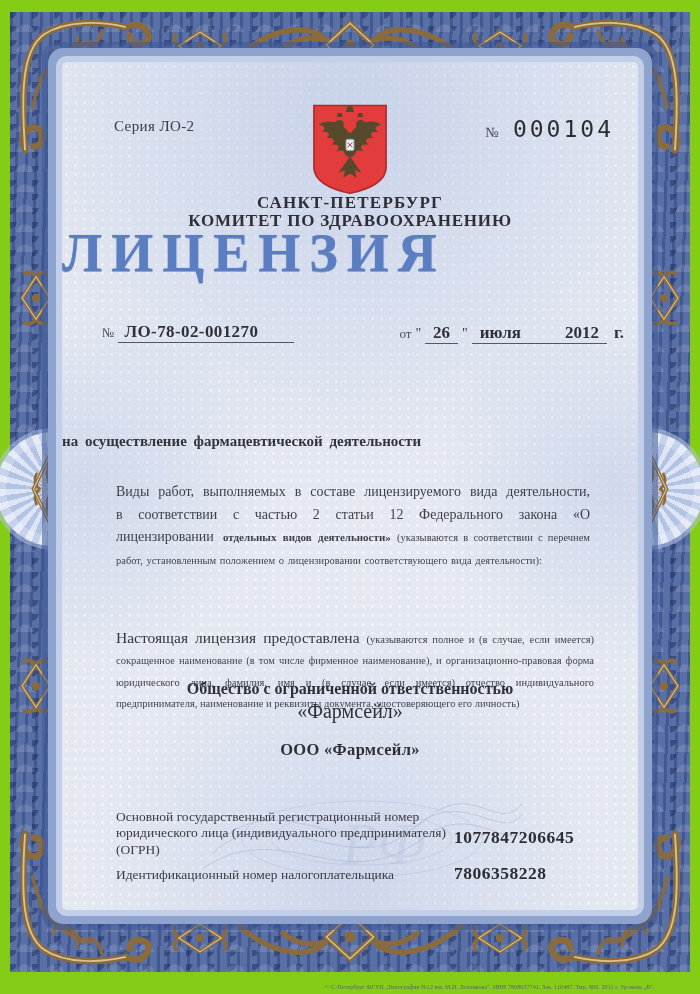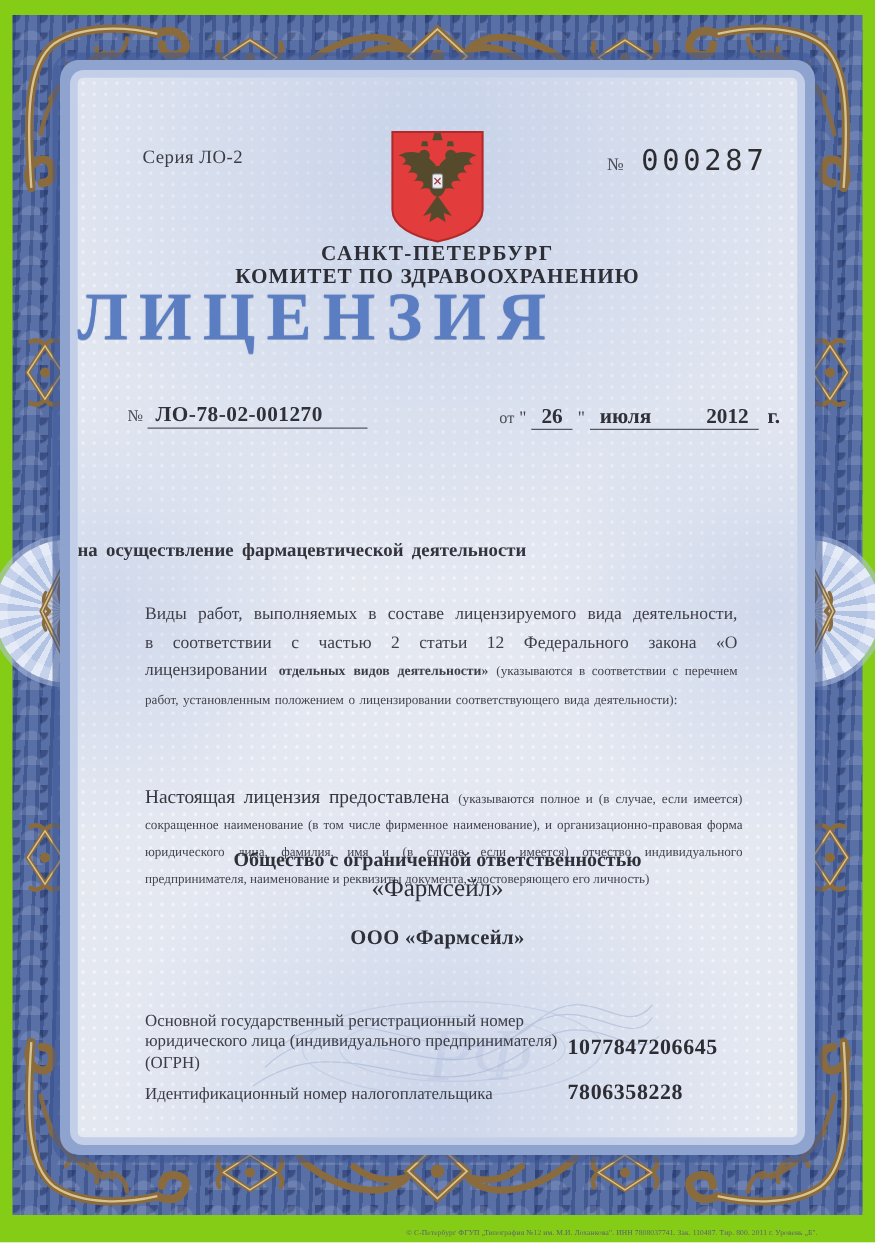--- a/index.html
+++ b/index.html
@@ -234,21 +234,21 @@
   <svg class="orn" style="right:23px;top:432px;width:60px;height:114px">
       <use href="#orn-core"></use>
     </svg>
 
   <div class="panel">
     <div class="content">
 
       <div class="series">Серия ЛО-2</div>
 
       <div class="docnum">
-        <span class="nosign">№</span><span class="digits">000287</span>
+        <span class="nosign">№</span><span class="digits">000104</span>
       </div>
 
       <svg class="arms">
           <use href="#coat-arms"></use>
         </svg>
 
       <div class="city">САНКТ-ПЕТЕРБУРГ</div>
       <div class="committee">КОМИТЕТ ПО ЗДРАВООХРАНЕНИЮ</div>
 
       <div class="doctitle">ЛИЦЕНЗИЯ</div>

